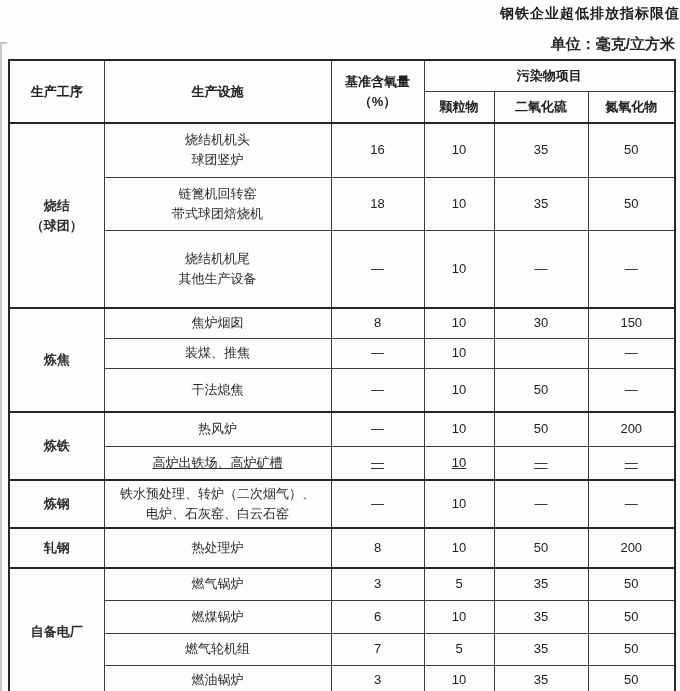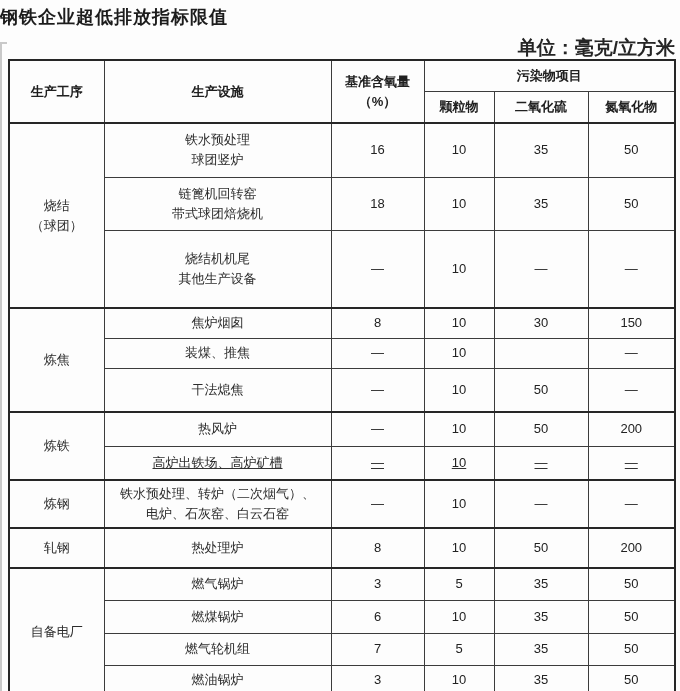--- a/index.html
+++ b/index.html
@@ -14,30 +14,30 @@
   .quote-bar {
     position: absolute;
     left: 0; top: 42px;
     width: 7px; height: 649px;
     border-left: 2px solid #c9c9c9;
     border-top: 2px solid #c9c9c9;
   }
   .doc-title {
     position: absolute;
     top: 5px; left: 0; width: 680px;
-    text-align: left;
-    font-size: 18px;
+    text-align: right;
+    font-size: 14px;
     font-weight: 700;
     letter-spacing: 1px;
     color: #1c1c1c;
   }
   .unit-label {
     position: absolute;
     top: 35px; right: 5px;
-    font-size: 19px;
+    font-size: 15px;
     font-weight: 700;
     color: #252525;
   }
   table.limits-table {
     position: absolute;
     left: 8px; top: 59px;
     width: 666px;
     border-collapse: collapse;
     table-layout: fixed;
     background: #fdfdfd;
@@ -53,21 +53,21 @@
   }
   table.limits-table { border: 2px solid #262626; }
   table.limits-table thead th {
     font-weight: 700;
     color: #202020;
   }
   thead tr.head-top { height: 31px; }
   thead tr.head-sub { height: 32px; }
   thead th.span-both, thead tr.head-sub th { border-bottom: 2px solid #262626; }
   tbody td.grp { border-top: 2px solid #262626; }
-  td.process-cell { font-weight: 400; color: #2c2c2c; }
+  td.process-cell { font-weight: 700; color: #2c2c2c; }
   td.facility-cell { font-weight: 400; color: #2c2c2c; }
   td.num-cell { font-weight: 400; color: #222; }
 </style>
 </head>
 <body>
 
 <div class="quote-bar"></div>
 
 <div class="doc-title">钢铁企业超低排放指标限值</div>
 
@@ -98,21 +98,21 @@
       <th>氮氧化物</th>
     </tr>
   </thead>
   <tbody id="table-body">
       <tr style="height: 54px;">
         <td rowspan="3" class="process-cell grp">
           <div>烧结</div>
           <div>（球团）</div>
         </td>
         <td class="facility-cell grp">
-          <div>铁水预处理</div>
+          <div>烧结机机头</div>
           <div>球团竖炉</div>
         </td>
         <td class="num-cell grp">16</td>
         <td class="num-cell grp">10</td>
         <td class="num-cell grp">35</td>
         <td class="num-cell grp">50</td>
       </tr>
       <tr style="height: 53px;">
         <td class="facility-cell">
           <div>链篦机回转窑</div>

